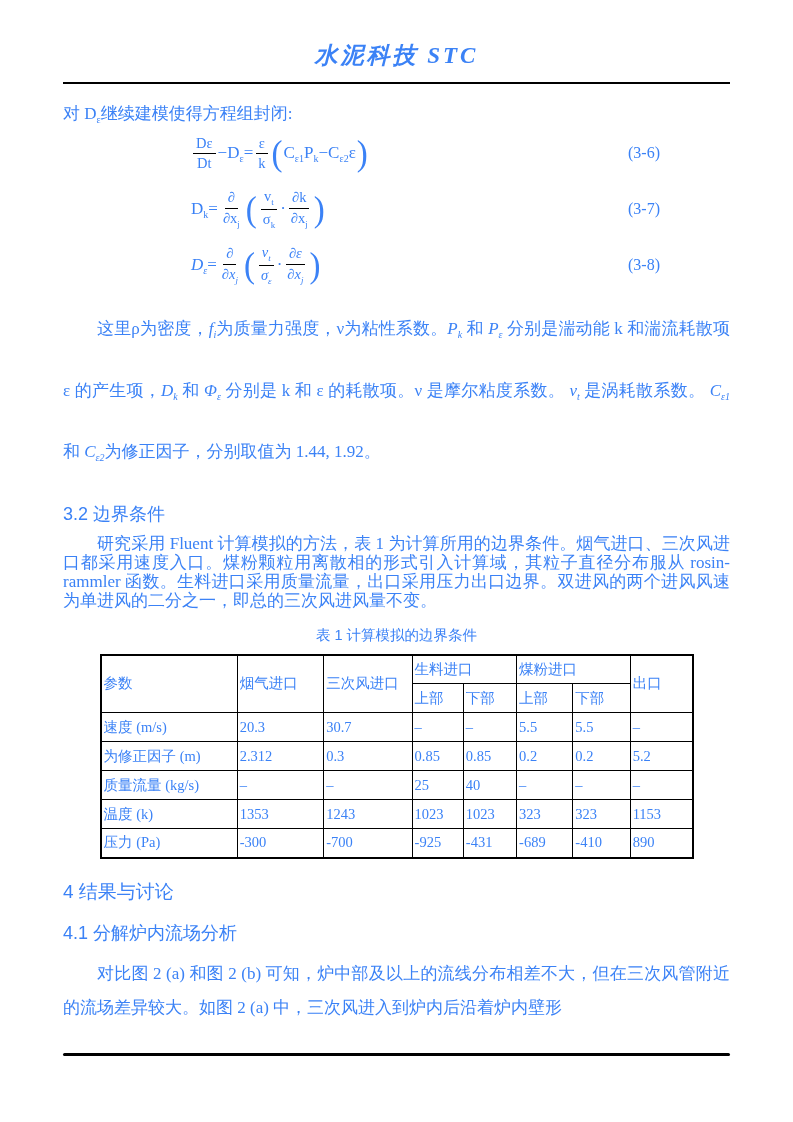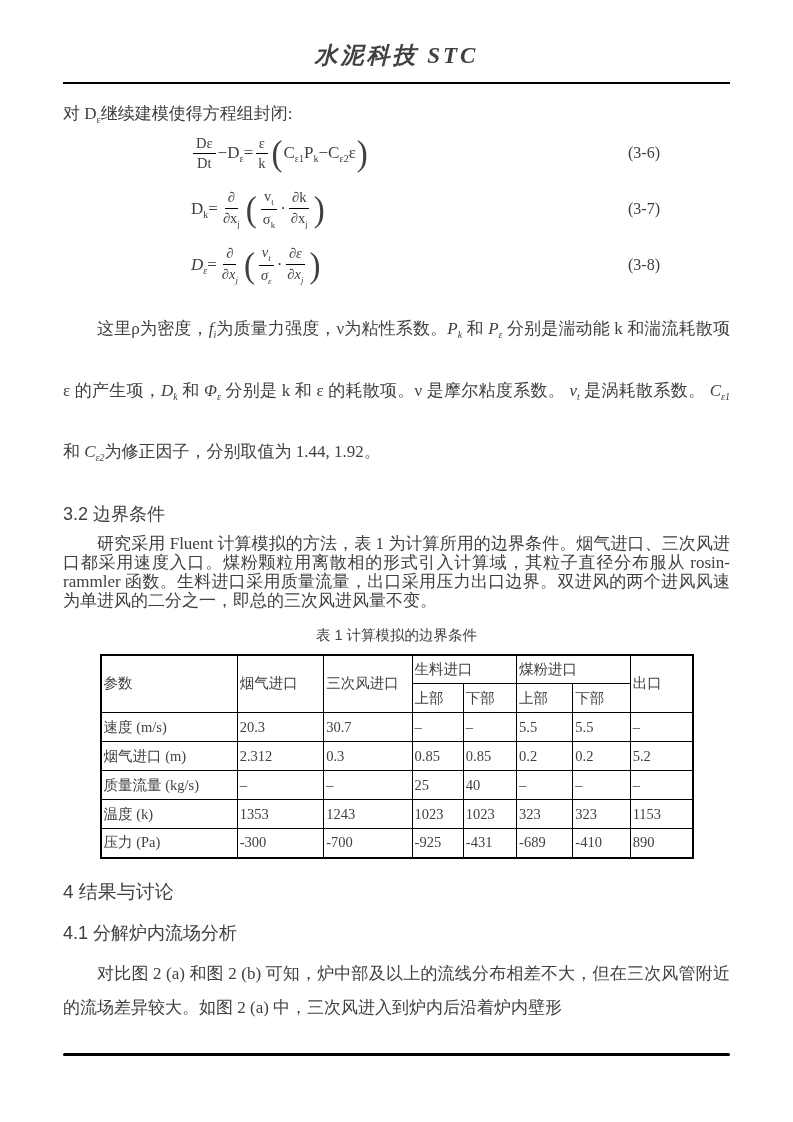--- a/index.html
+++ b/index.html
@@ -1,20 +1,20 @@
 <!DOCTYPE html>
 <html><head>
 <meta charset="utf-8">
 <style>
   * { box-sizing: border-box; margin: 0; padding: 0; }
   html,body { background:#fff; }
   .page {
     position: relative;
     width: 793px; height: 1056px;
-    background: #fff; color: #404040;
+    background: #fff; color: #3b82f6;
     font-family: "Liberation Serif", "DejaVu Serif", serif;
     padding: 40px 63px 0;
     overflow: hidden;
   }
   .header-title {
     text-align: center;
     font-size: 23px;
     font-style: italic;
     font-weight: bold;
     letter-spacing: 3px;
@@ -191,21 +191,21 @@
           <td>速度 (m/s)</td>
           <td>20.3</td>
           <td>30.7</td>
           <td>–</td>
           <td>–</td>
           <td>5.5</td>
           <td>5.5</td>
           <td>–</td>
         </tr>
         <tr>
-          <td>烟气进口 (m)</td>
+          <td>为修正因子 (m)</td>
           <td>2.312</td>
           <td>0.3</td>
           <td>0.85</td>
           <td>0.85</td>
           <td>0.2</td>
           <td>0.2</td>
           <td>5.2</td>
         </tr>
         <tr>
           <td>质量流量 (kg/s)</td>

